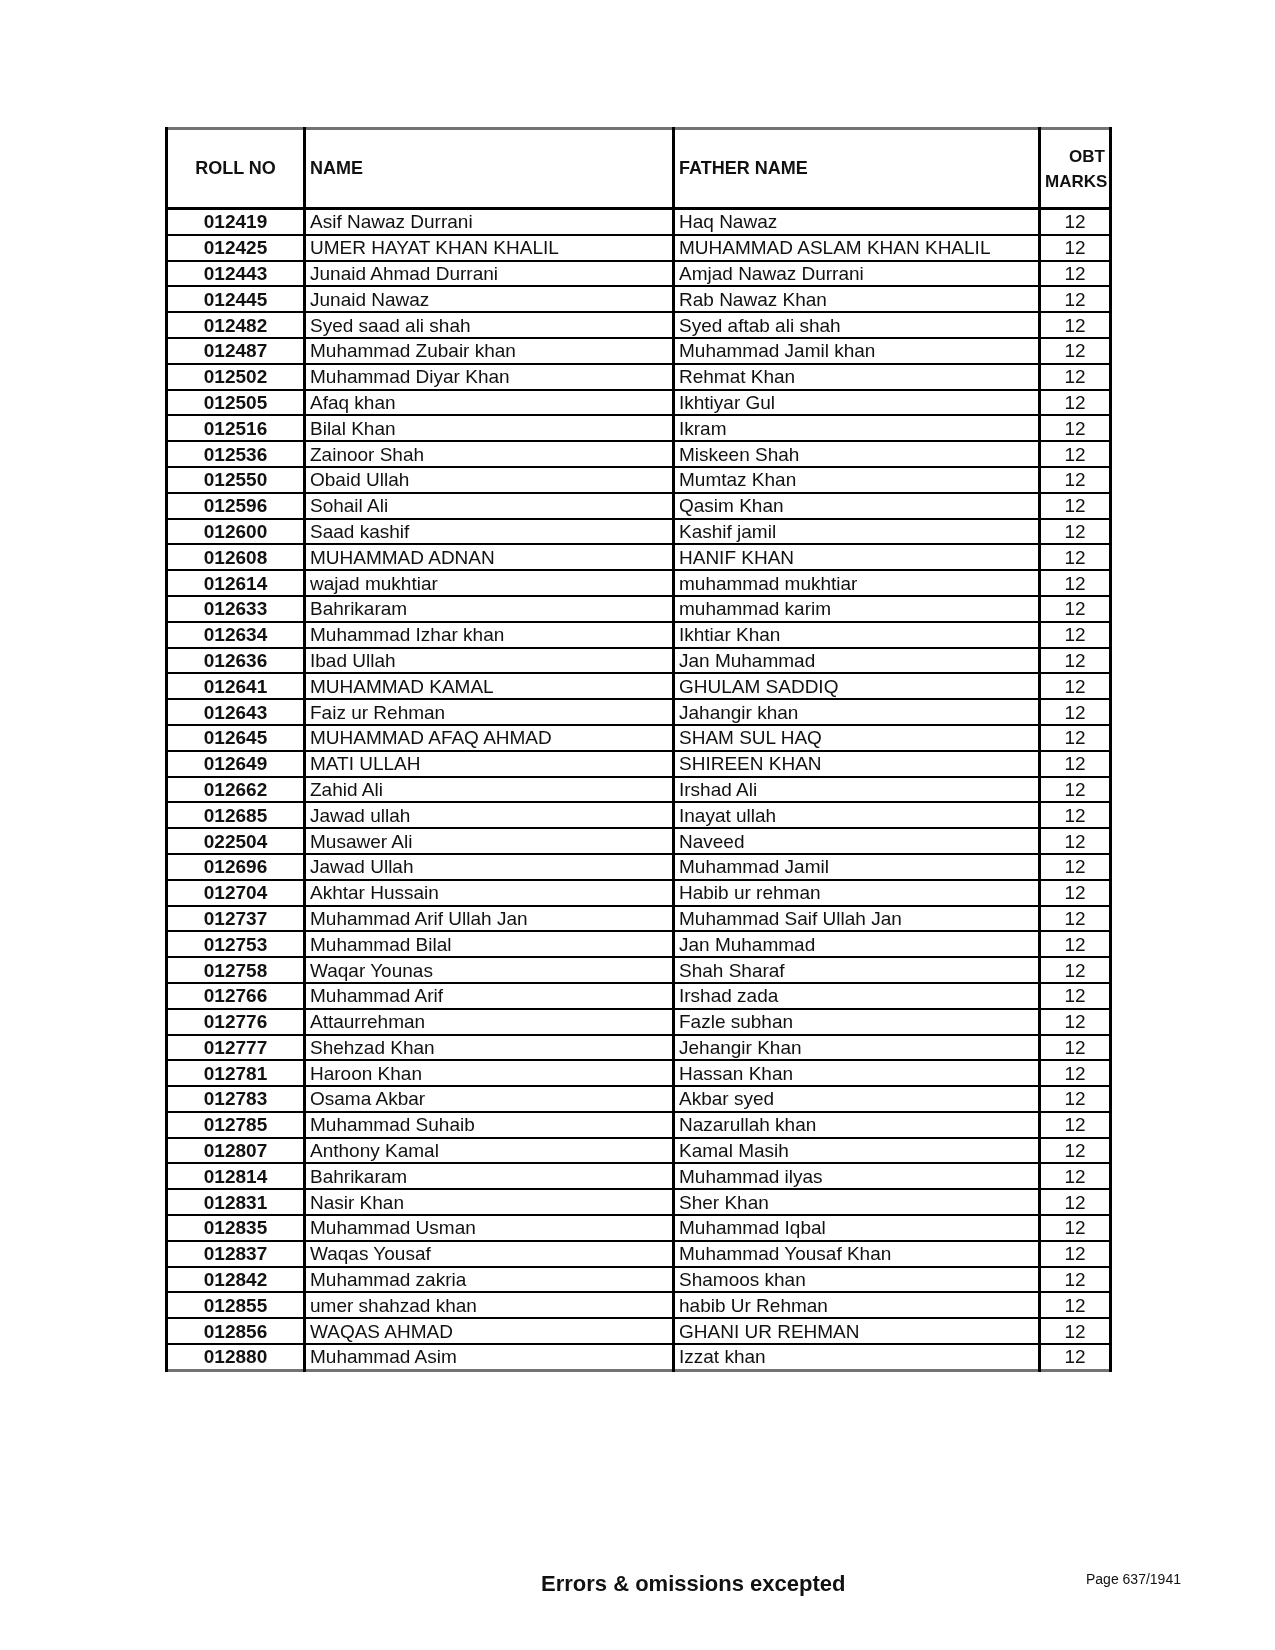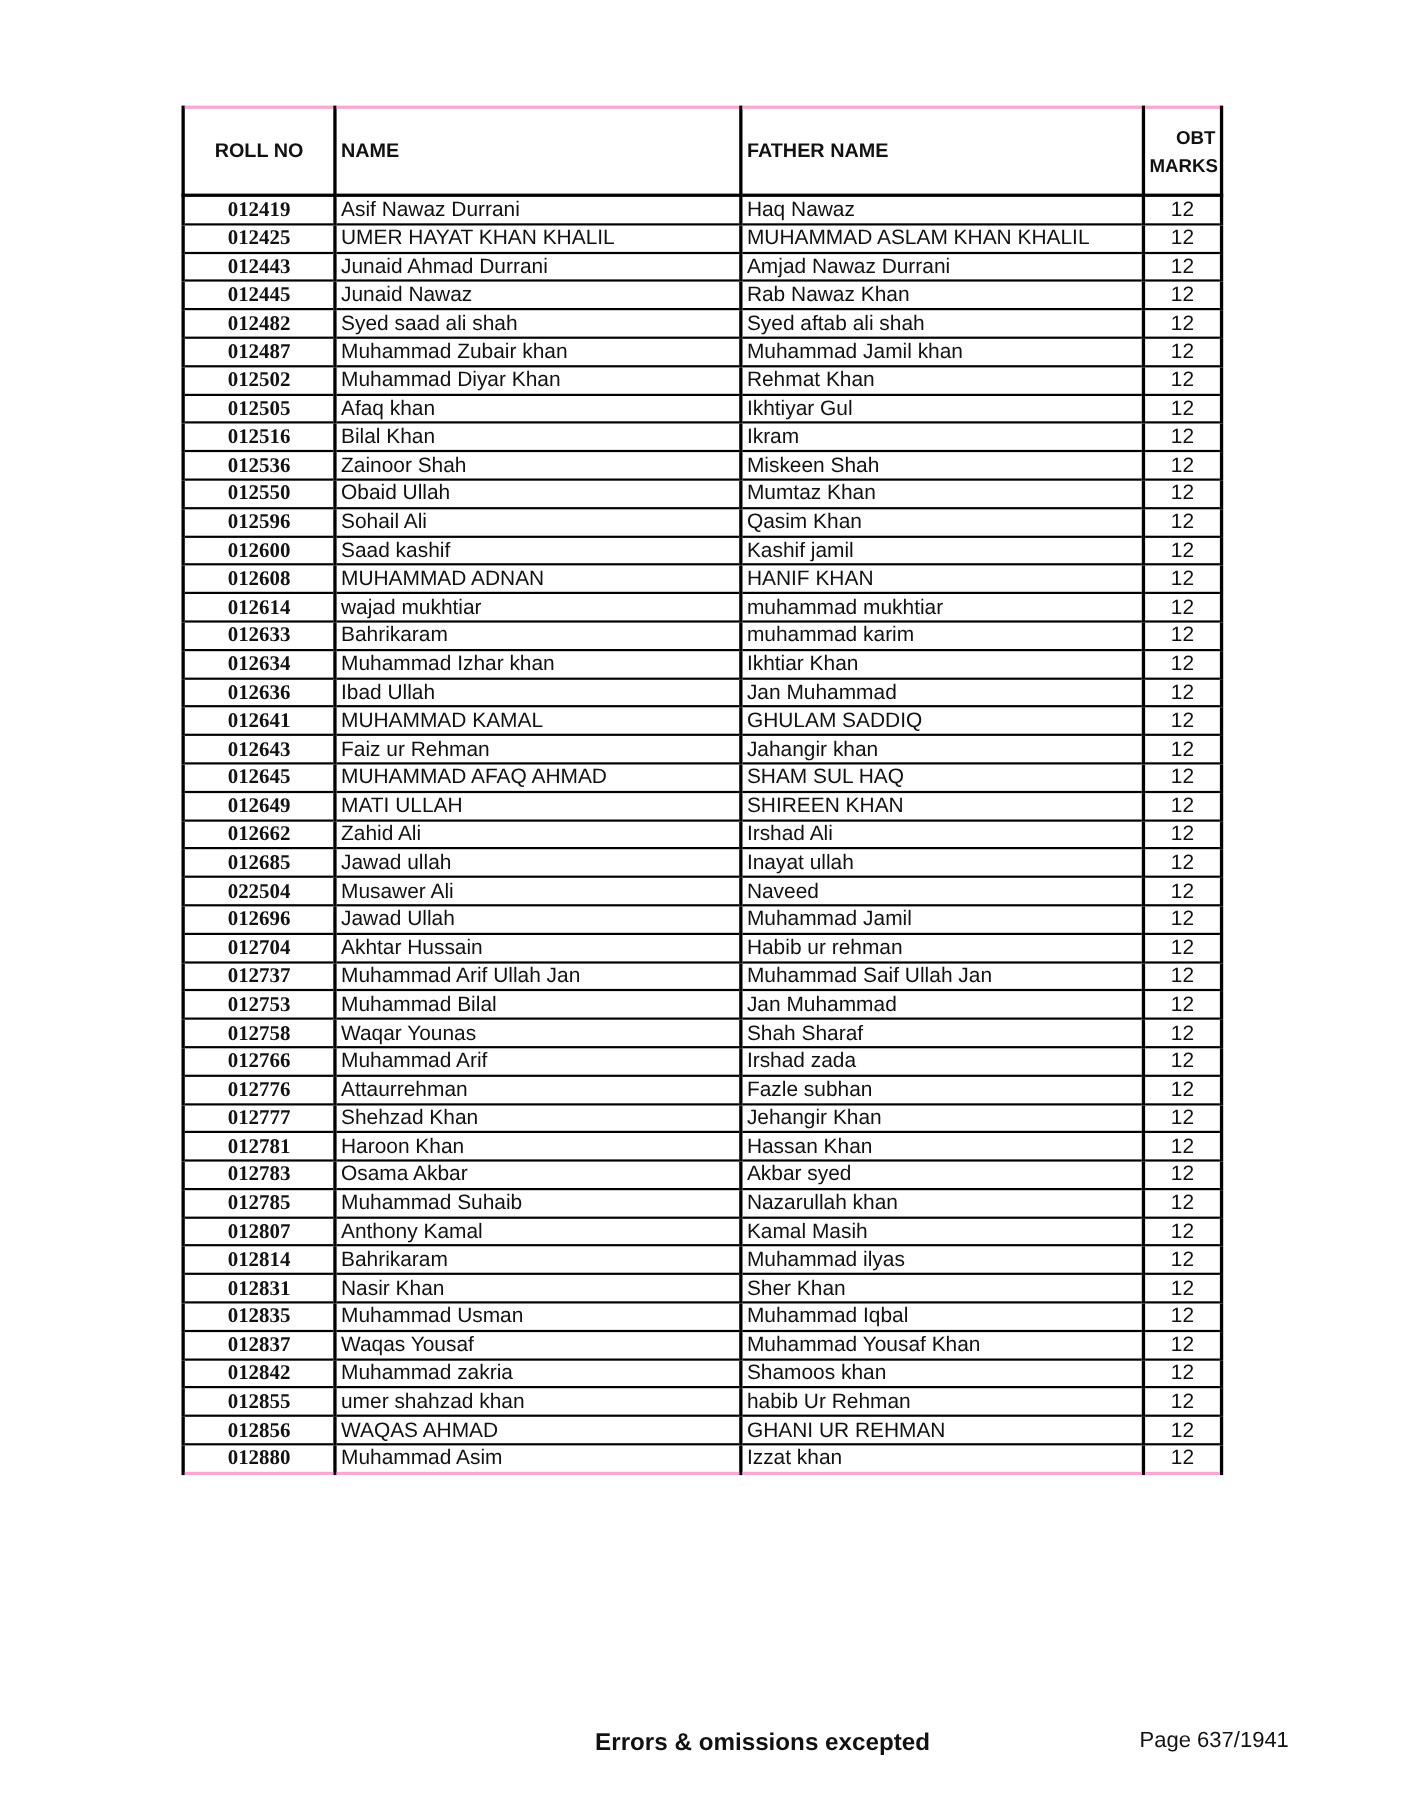--- a/index.html
+++ b/index.html
@@ -1,21 +1,21 @@
 <!DOCTYPE html>
 <html><head>
   <meta charset="utf-8">
   <style>
     html, body { margin: 0; padding: 0; background: #ffffff; }
     body { width: 1275px; height: 1650px; position: relative; overflow: hidden;
            font-family: "Liberation Sans", sans-serif; color: #111; }
     .results-table {
-      position: absolute; left: 165px; top: 96px;
+      position: absolute; left: 165px; top: 127px;
       width: 944px; border-collapse: collapse; table-layout: fixed;
-      border: 3px solid #f9a8d4;
+      border: 3px solid #737373;
       padding-left: 48px;
     }
     .results-table col.c-roll { width: 138px; }
     .results-table col.c-name { width: 369px; }
     .results-table col.c-father { width: 366px; }
     .results-table col.c-marks { width: 71px; }
     .results-table th, .results-table td {
       border-left: 3px solid #000; border-right: 3px solid #000;
       border-top: 2px solid #000; border-bottom: 2px solid #000;
       padding: 0 4px; white-space: nowrap; overflow: hidden;
@@ -23,29 +23,29 @@
     .results-table thead th {
       height: 77px; font-weight: bold; font-size: 18px; vertical-align: middle;
       border-bottom: 3px solid #000;
     }
     .results-table thead th.h-roll { text-align: center; }
     .results-table thead th.h-name, .results-table thead th.h-father { text-align: left; }
     .results-table thead th.h-marks { text-align: right; line-height: 25px; font-size: 17px; }
     .results-table tbody td {
       height: 23.8px; font-size: 19px; line-height: 23px;
     }
-    .results-table tbody td.roll { font-weight: bold; text-align: center; font-family: Liberation Serif, serif; }
+    .results-table tbody td.roll { font-weight: bold; text-align: center; }
     .results-table tbody td.marks { text-align: center; }
     .footer-note {
       position: absolute; top: 1571px; left: 541px;
       font-weight: bold; font-size: 22px;
     }
     .page-number {
-      position: absolute; top: 1571px; left: 1036px;
-      font-size: 20px;
+      position: absolute; top: 1571px; left: 1086px;
+      font-size: 14px;
     }
   </style>
 </head>
 <body>
 
 <table class="results-table">
   <colgroup>
     <col class="c-roll">
       <col class="c-name">
       <col class="c-father">

